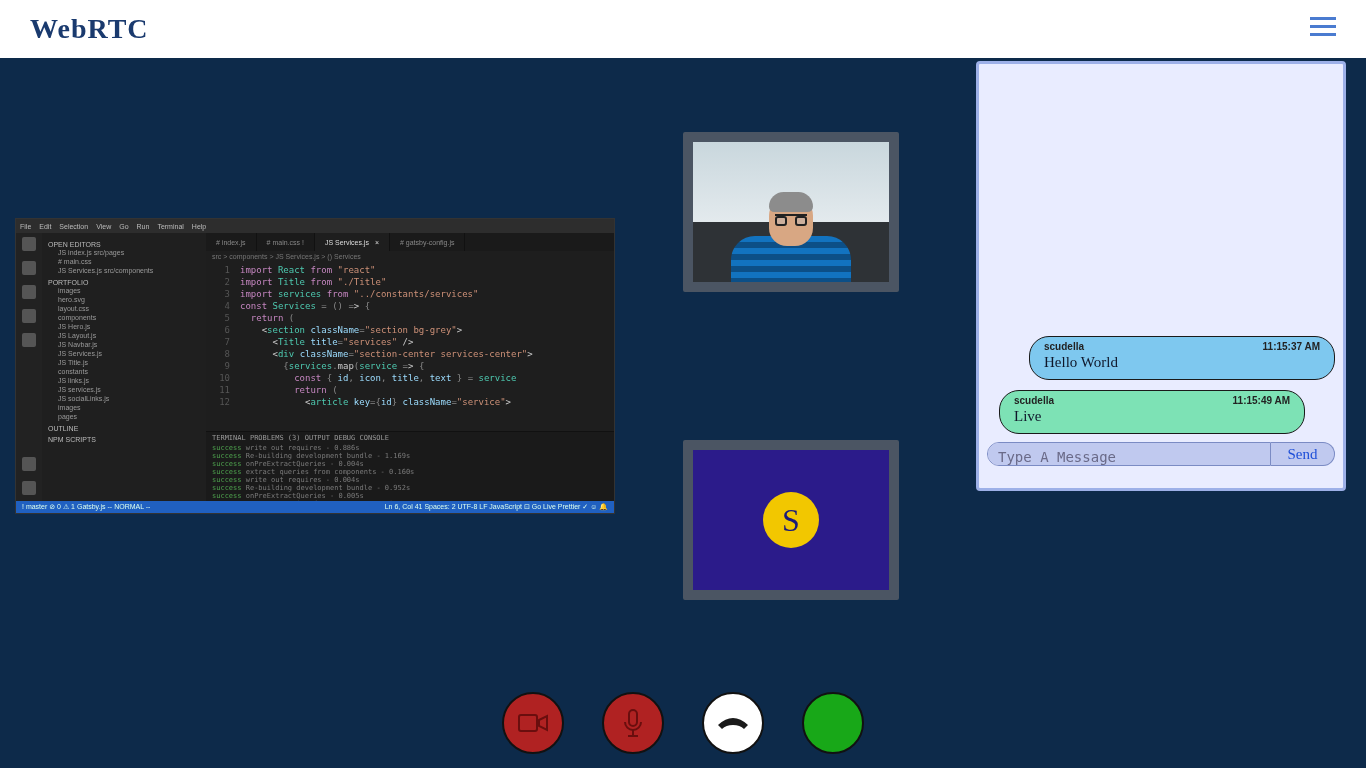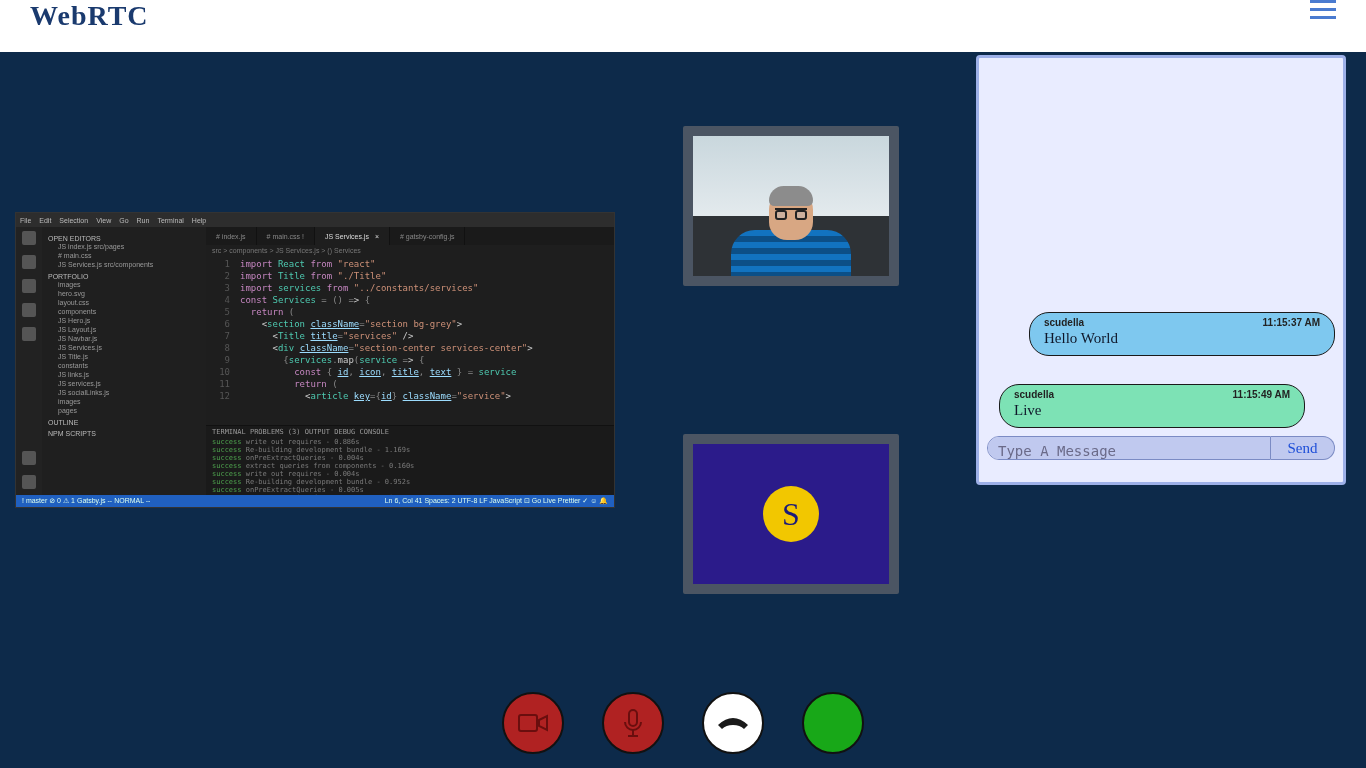--- a/index.html
+++ b/index.html
@@ -7,23 +7,23 @@
   font-family: Arial, sans-serif;
   background: #0d2a4a;
   width: 1366px;
   height: 768px;
   overflow: hidden;
 }
 
 
 .header {
   background: #fff;
-  height: 52px;
-  display: flex;
-  align-items: flex-start;
+  height: 58px;
+  display: flex;
+  align-items: center;
   justify-content: space-between;
   padding: 0 30px;
 }
 .logo {
   font-family: Georgia, serif;
   font-size: 28px;
   font-weight: bold;
   color: #1a3a6e;
   letter-spacing: 1px;
 }
@@ -145,21 +145,21 @@
   padding: 2px 6px 0 0;
   font-family: Consolas, monospace;
   font-size: 9px;
   line-height: 12px;
 }
 .ed-lines { padding: 2px 0 0 4px; white-space: pre; color: #ccc; flex:1; overflow:hidden;}
 .tok-keyword { color: #c586c0; }
 .tok-ident { color: #4ec9b0; }
 .tok-string { color: #ce9178; }
 .tok-punct { color: #888; }
-.tok-attr { color: #9cdcfe; text-decoration: underline; }
+.tok-attr { color: #9cdcfe; }
 .ed-panel {
   height: 70px;
   border-top: 1px solid #111;
   background: #1a1a1a;
   font-family: Consolas, monospace;
   font-size: 7px;
   color: #7a7a7a;
   padding: 2px 6px;
   overflow: hidden;
 }
@@ -270,21 +270,21 @@
   display: flex;
   flex-direction: column;
 }
 .chat-messages {
   flex: 1;
   overflow-y: scroll;
   padding: 8px 8px 8px 20px;
   display: flex;
   flex-direction: column;
   justify-content: flex-end;
-  gap: 28px;
+  gap: 10px;
 }
 .chat-messages::-webkit-scrollbar { width: 12px; }
 .chat-messages::-webkit-scrollbar-track { background: #c6d0e8; border-radius: 6px; }
 .chat-messages::-webkit-scrollbar-thumb { background: #8ea4c9; border-radius: 6px; }
 
 .msg {
   border: 1px solid #1a1a1a;
   border-radius: 20px;
   padding: 4px 14px 8px;
   font-size: 12px;

